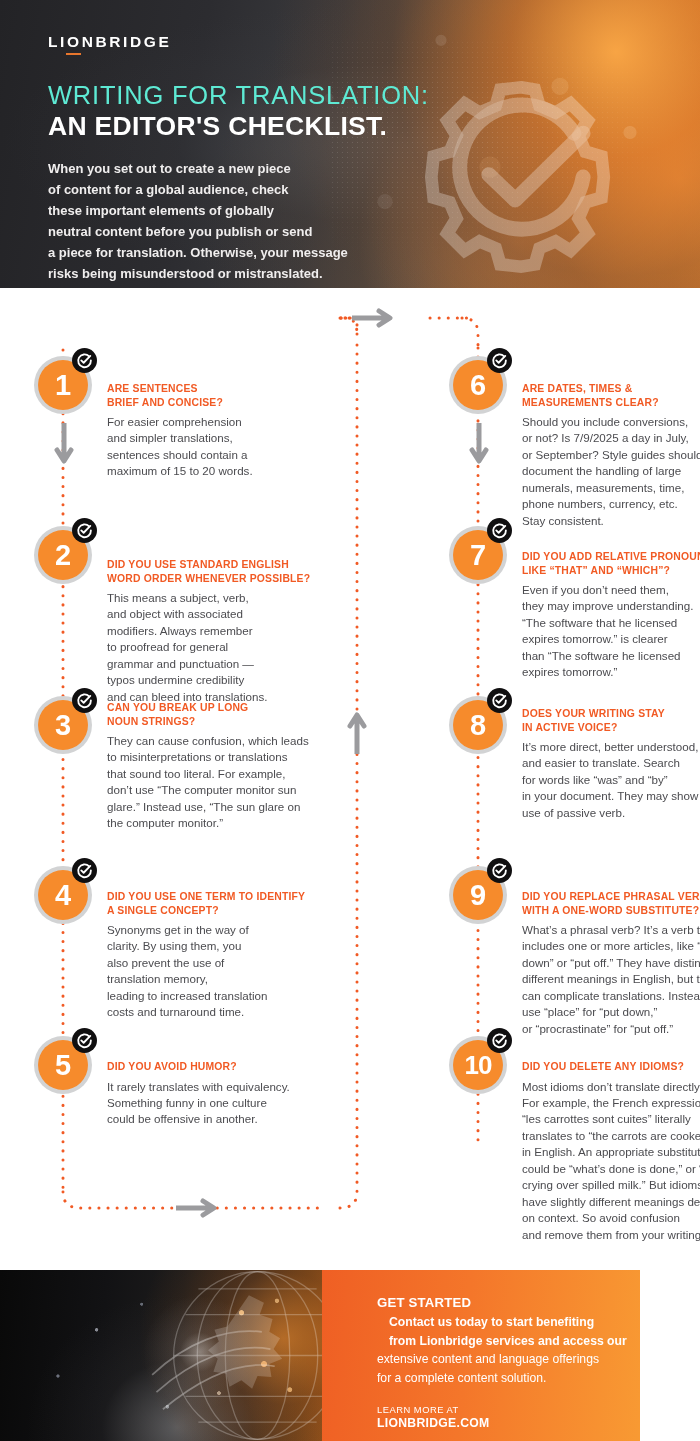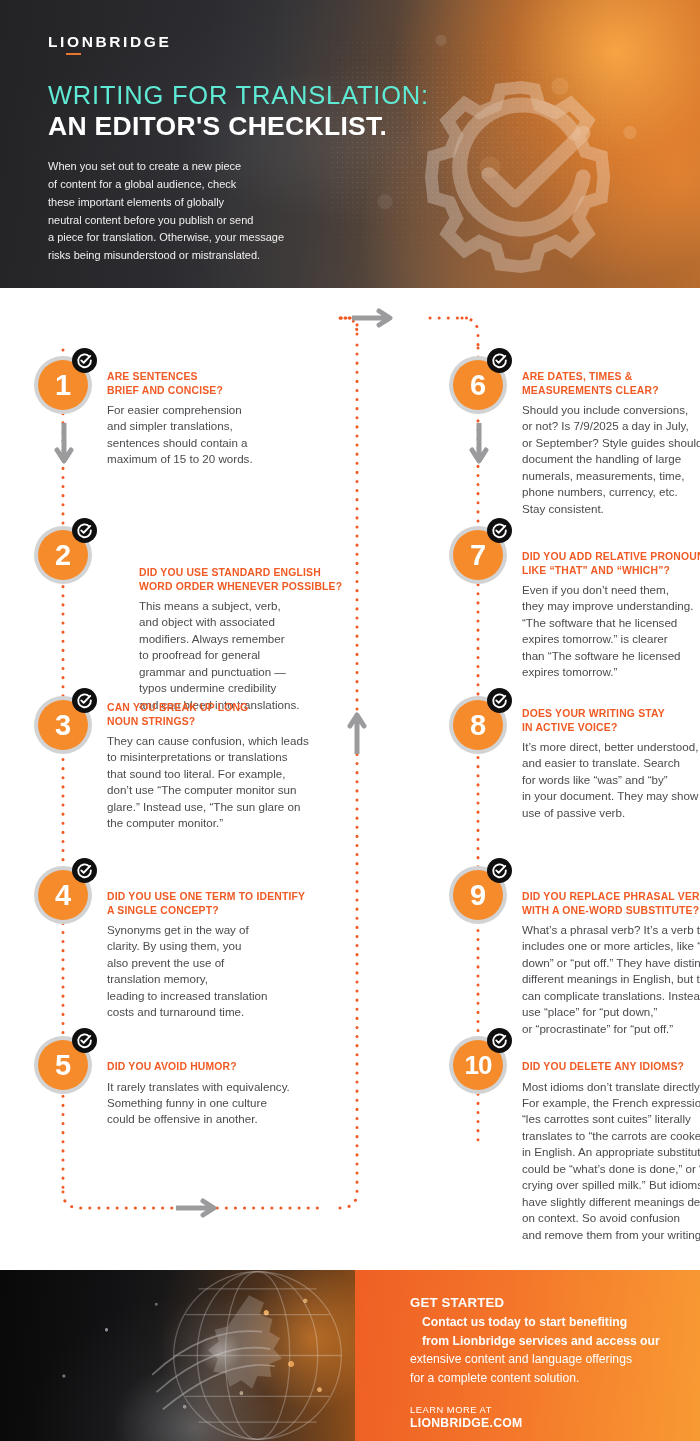--- a/index.html
+++ b/index.html
@@ -106,23 +106,23 @@
     margin-top: 3px;
     color: #ffffff;
     font-size: 26.5px;
     font-weight: bold;
     letter-spacing: 0.3px;
     line-height: 1.1;
   }
   .header-desc {
     margin-top: 17px;
     color: #f0eeee;
-    font-size: 11px;
+    font-size: 13px;
     line-height: 1.62;
-    font-weight: 400;
+    font-weight: 700;
     max-width: 330px;
   }
   .header-desc span { display: block; }
 
   
   .body {
     position: relative;
     width: 700px;
     height: 982px;
     background: #ffffff;
@@ -181,21 +181,21 @@
     display: flex;
     align-items: center;
     justify-content: center;
     z-index: 3;
   }
   .check-badge svg { display: block; }
 
   .item-text {
     position: absolute;
     left: 73px;
-    top: 18px;
+    top: 30px;
     width: 280px;
   }
   .item-title {
     color: #f15a24;
     font-size: 10.4px;
     font-weight: bold;
     line-height: 1.3;
     letter-spacing: 0.18px;
     text-transform: uppercase;
   }
@@ -205,21 +205,21 @@
     color: #4b4b4f;
     font-size: 11.6px;
     line-height: 1.42;
     font-weight: 500;
   }
   .item-body span { display: block; }
 
   
   .footer {
     position: relative;
-    width: 700px;
+    width: 640px;
     height: 171px;
     display: flex;
     overflow: hidden;
     align-items: center;
   }
   .footer-img {
     position: relative;
     width: 355px;
     height: 171px;
     overflow: hidden;
@@ -419,21 +419,21 @@
       <div class="badge-wrap">
         <div class="num-ring"></div>
         <div class="num-circle">2</div>
         <div class="check-badge">
           <svg width="17" height="17" viewBox="0 0 24 24" xmlns="http://www.w3.org/2000/svg">
             <path d="M18.5 6.2 A9 9 0 1 0 21 12" fill="none" stroke="#ffffff" stroke-width="2.6" stroke-linecap="round"></path>
             <path d="M7.4 11.8 L10.8 15.2 L20.2 5.6" fill="none" stroke="#ffffff" stroke-width="2.6" stroke-linecap="round" stroke-linejoin="round"></path>
           </svg>
         </div>
       </div>
-      <div class="item-text" style="top:44px;margin-left:32px;">
+      <div class="item-text" style="top:36px;">
         <div class="item-title">
           <span>DID YOU USE STANDARD ENGLISH</span>
           <span>WORD ORDER WHENEVER POSSIBLE?</span>
         </div>
         <div class="item-body">
           <span>This means a subject, verb,</span>
           <span>and object with associated</span>
           <span>modifiers. Always remember</span>
           <span>to proofread for general</span>
           <span>grammar and punctuation —</span>

